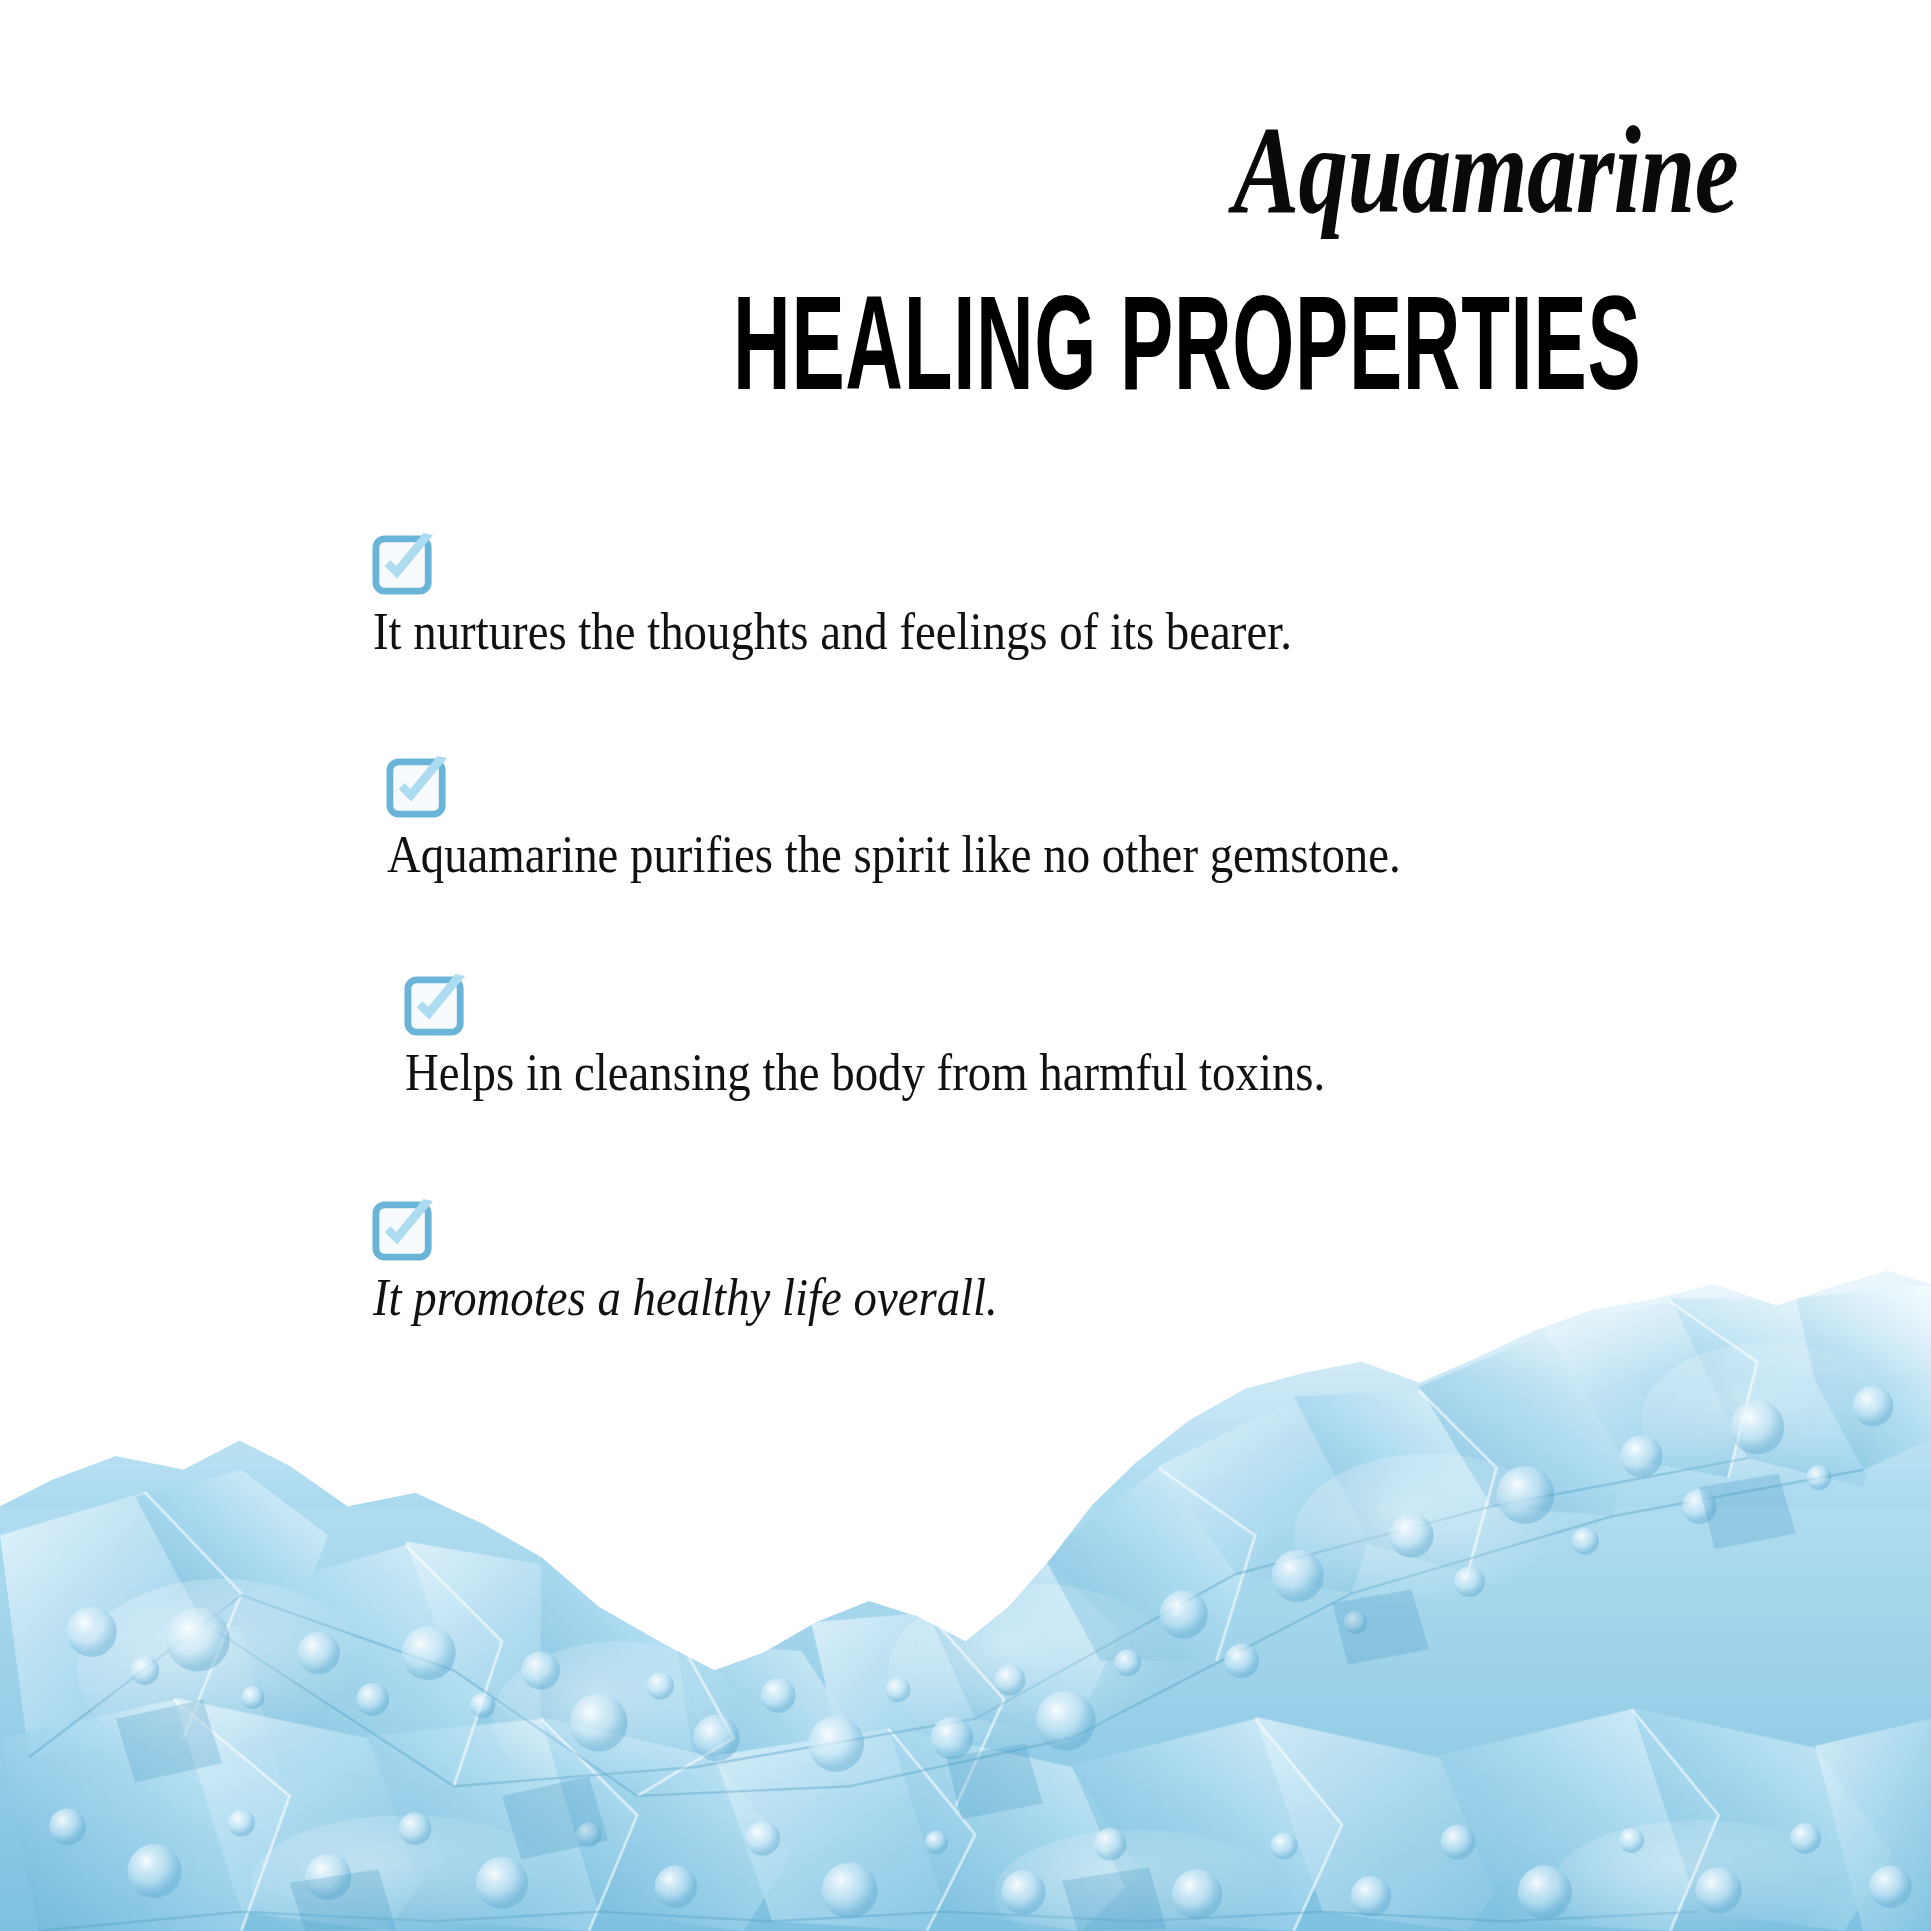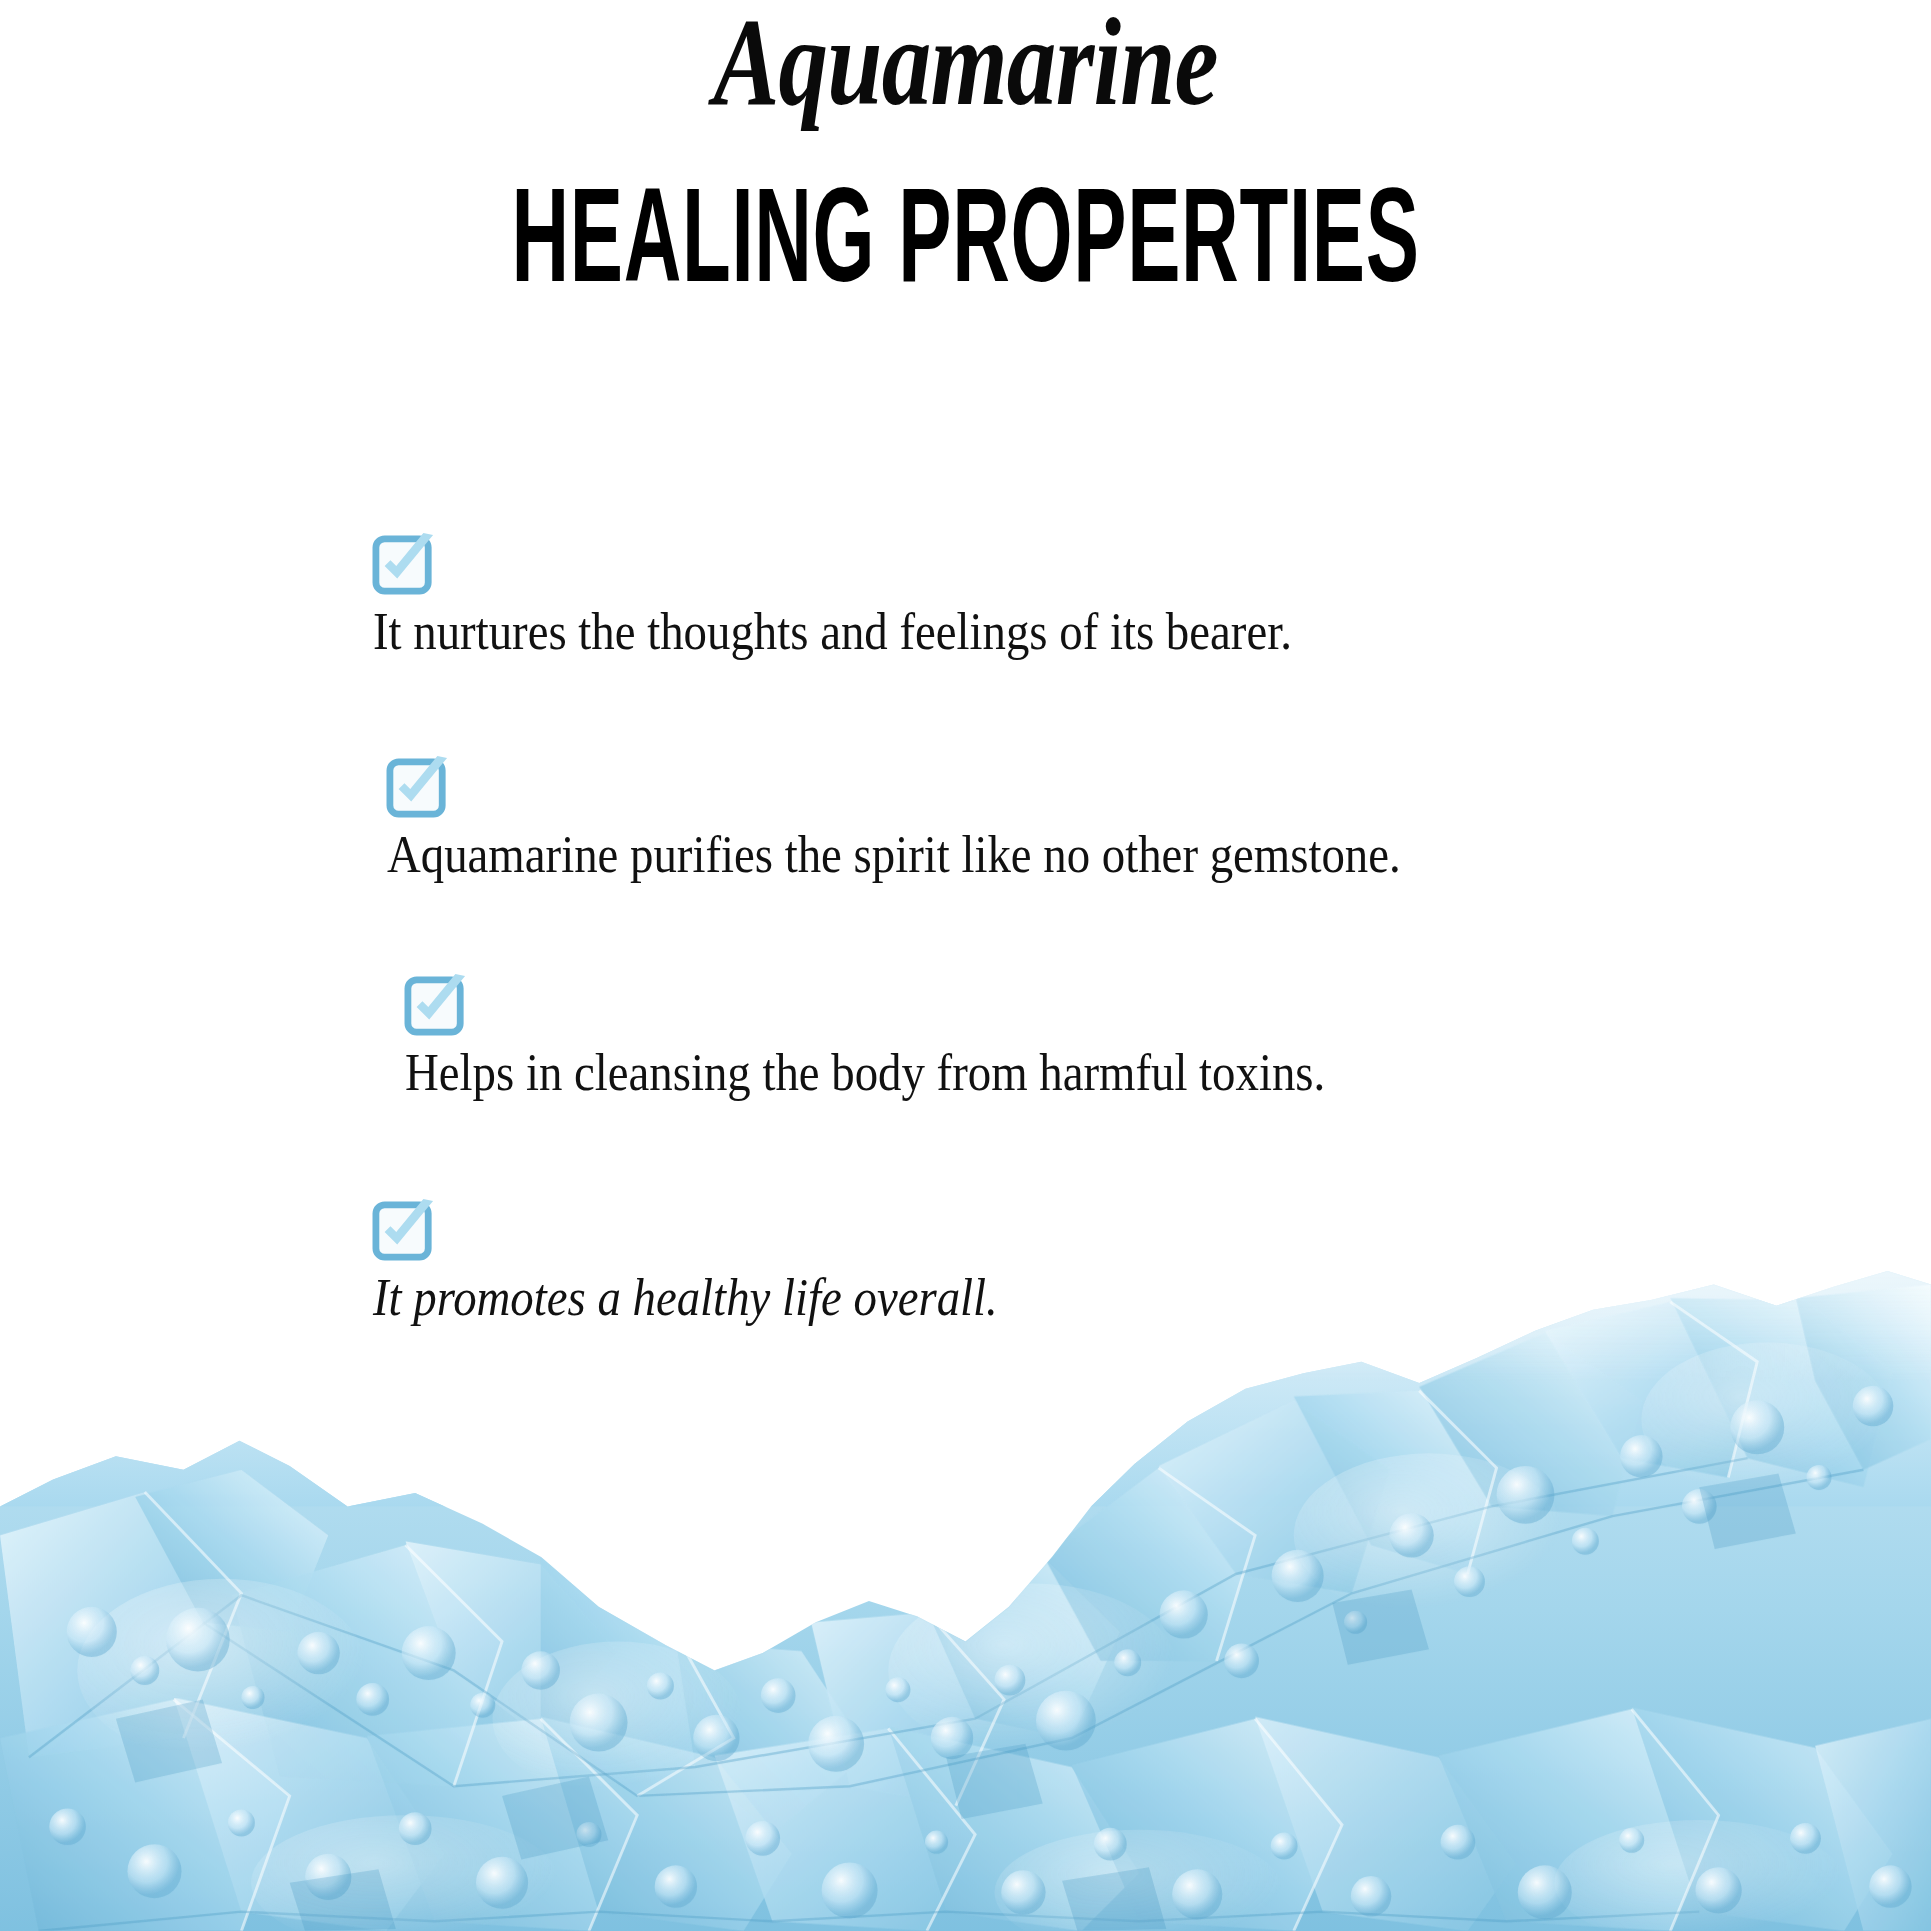--- a/index.html
+++ b/index.html
@@ -15,21 +15,22 @@
     overflow: hidden;
     font-family: "Liberation Serif", "DejaVu Serif", serif;
   }
 
   
   .header {
     position: absolute;
     top: 0;
     left: 0;
     width: 1931px;
-    text-align: center;
+    text-align: right;
+    padding-top: 108px;
   }
   .title-script {
     font-family: "Liberation Serif", "DejaVu Serif", serif;
     font-style: italic;
     font-weight: 700;
     font-size: 124px;
     line-height: 1.02;
     letter-spacing: -1px;
     color: #0a0a0a;
     transform: scaleX(0.80);

